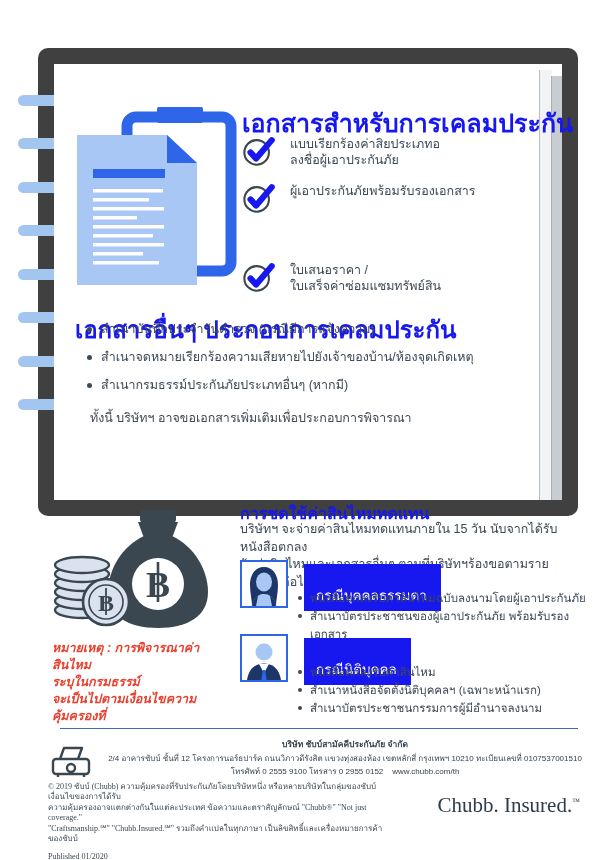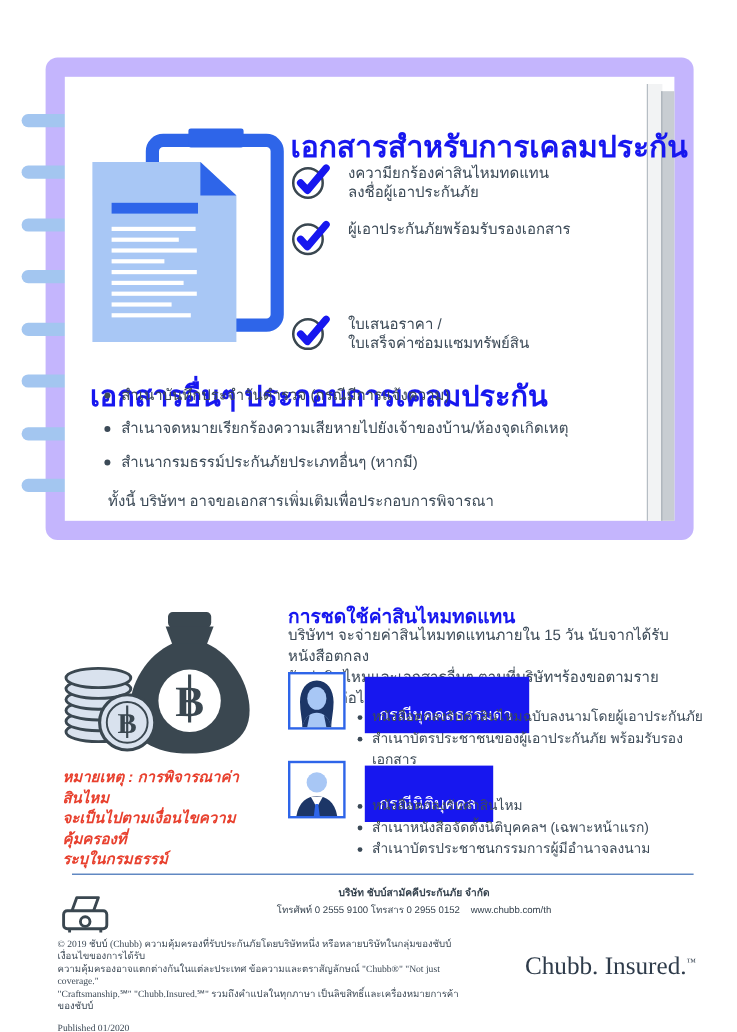--- a/index.html
+++ b/index.html
@@ -1,21 +1,21 @@
 <!DOCTYPE html>
 <html><head>
 <meta charset="utf-8">
 <style>
   html,body{margin:0;padding:0;background:#ffffff;}
   .page{position:relative;width:614px;height:860px;background:#ffffff;overflow:hidden;
         font-family:"Liberation Sans",sans-serif;color:#3C4A57;}
 
   
-  .notebook{position:absolute;left:38px;top:48px;width:540px;height:402px;
-            background:#c4b5fd;border-radius:10px;}
+  .notebook{position:absolute;left:38px;top:48px;width:540px;height:468px;
+            background:#404040;border-radius:10px;}
   .nb-page{position:absolute;left:16px;top:16px;right:16px;bottom:16px;background:#ffffff;}
   .edge1{position:absolute;right:10px;top:6px;bottom:0;width:12px;background:#f2f3f4;border-left:1px solid #b6bdc4;}
   .edge2{position:absolute;right:0;top:12px;bottom:0;width:10px;background:#c8cdd2;border-left:1px solid #a9b0b7;}
 
   .ring{position:absolute;left:-20px;width:58px;height:11px;border-radius:6px;background:#A3C6F0;}
   .ring-hole{position:absolute;right:0;top:-3px;width:11px;height:11px;border:3px solid #2A343C;
              border-radius:50%;background:#ffffff;}
 
   .nb-title{position:absolute;left:188px;top:28px;width:340px;font-size:25px;font-weight:bold;
             color:#1717EF;line-height:28px;}
@@ -111,21 +111,21 @@
       </svg>
 
       <h1 class="nb-title">เอกสารสำหรับการเคลมประกัน</h1>
 
       <div class="chk-row" style="top:70px">
         <svg class="chk-icon" width="34" height="34" viewBox="0 0 36 36">
           <circle cx="15.5" cy="19.5" r="13" fill="#ffffff" stroke="#3A4750" stroke-width="2.2"></circle>
           <path d="M9 19.5 L15 26 L31.5 6.5" fill="none" stroke="#1717EF" stroke-width="6.5" stroke-linecap="round" stroke-linejoin="round"></path>
         </svg>
         <div class="chk-text">
-            <div>งความียกร้องค่าสินไหมทดแทน</div>
+            <div>แบบเรียกร้องค่าสิยประเภทอ</div>
             <div>ลงชื่อผู้เอาประกันภัย</div>
           </div>
       </div>
       <div class="chk-row" style="top:117px">
         <svg class="chk-icon" width="34" height="34" viewBox="0 0 36 36">
           <circle cx="15.5" cy="19.5" r="13" fill="#ffffff" stroke="#3A4750" stroke-width="2.2"></circle>
           <path d="M9 19.5 L15 26 L31.5 6.5" fill="none" stroke="#1717EF" stroke-width="6.5" stroke-linecap="round" stroke-linejoin="round"></path>
         </svg>
         <div class="chk-text">
             <div>ผู้เอาประกันภัยพร้อมรับรองเอกสาร</div>
@@ -171,22 +171,22 @@
     <line x1="106" y1="52" x2="106" y2="92" stroke="#3A4750" stroke-width="2.6"></line>
 
     <circle cx="54" cy="92" r="23" fill="#D9E2EE" stroke="#3A4750" stroke-width="2.6"></circle>
     <circle cx="54" cy="92" r="17" fill="none" stroke="#3A4750" stroke-width="1.6"></circle>
     <text x="54" y="101" font-family="Liberation Serif, serif" font-weight="bold" font-size="24" fill="#3A4750" text-anchor="middle">B</text>
     <line x1="54" y1="78" x2="54" y2="105" stroke="#3A4750" stroke-width="1.8"></line>
   </svg>
 
   <div class="remark">
     <div>หมายเหตุ : การพิจารณาค่าสินไหม</div>
+    <div>ระบุในกรมธรรม์</div>
     <div>จะเป็นไปตามเงื่อนไขความคุ้มครองที่</div>
-    <div>ระบุในกรมธรรม์</div>
   </div>
 
   <h2 class="comp-title">การชดใช้ค่าสินไหมทดแทน</h2>
   <div class="comp-intro">
     <div>บริษัทฯ จะจ่ายค่าสินไหมทดแทนภายใน 15 วัน นับจากได้รับหนังสือตกลง</div>
     <div>รับค่าสินไหมและเอกสารอื่นๆ ตามที่บริษัทฯร้องขอตามรายละเอียดต่อไปนี้</div>
   </div>
 
   <div class="avatar-box" style="top:560px">
     <svg width="44" height="44" viewBox="0 0 44 44">
@@ -224,20 +224,21 @@
     <g fill="none" stroke="#3A4750" stroke-width="2.4" stroke-linejoin="round">
       <rect x="3" y="15" width="36" height="15" rx="3"></rect>
       <path d="M10,15 L14,4 L32,4 L28,15"></path>
       <circle cx="21" cy="24" r="4"></circle>
       <path d="M8,30 L8,33 M34,30 L34,33"></path>
     </g>
   </svg>
 
   <div class="contact">
     <div class="company">บริษัท ชับบ์สามัคคีประกันภัย จำกัด</div>
+    <div>2/4 อาคารชับบ์ ชั้นที่ 12 โครงการนอร์ธปาร์ค ถนนวิภาวดีรังสิต แขวงทุ่งสองห้อง เขตหลักสี่ กรุงเทพฯ 10210 ทะเบียนเลขที่ 0107537001510</div>
     <div>
       <span>โทรศัพท์ 0 2555 9100 โทรสาร 0 2955 0152</span>
       <span>&nbsp;&nbsp;</span>
       <span>www.chubb.com/th</span>
     </div>
   </div>
 
   <div class="copyright">
     <div>© 2019 ชับบ์ (Chubb) ความคุ้มครองที่รับประกันภัยโดยบริษัทหนึ่ง หรือหลายบริษัทในกลุ่มของชับบ์ เงื่อนไขของการได้รับ</div>
     <div>ความคุ้มครองอาจแตกต่างกันในแต่ละประเทศ ข้อความและตราสัญลักษณ์ "Chubb®" "Not just coverage."</div>

